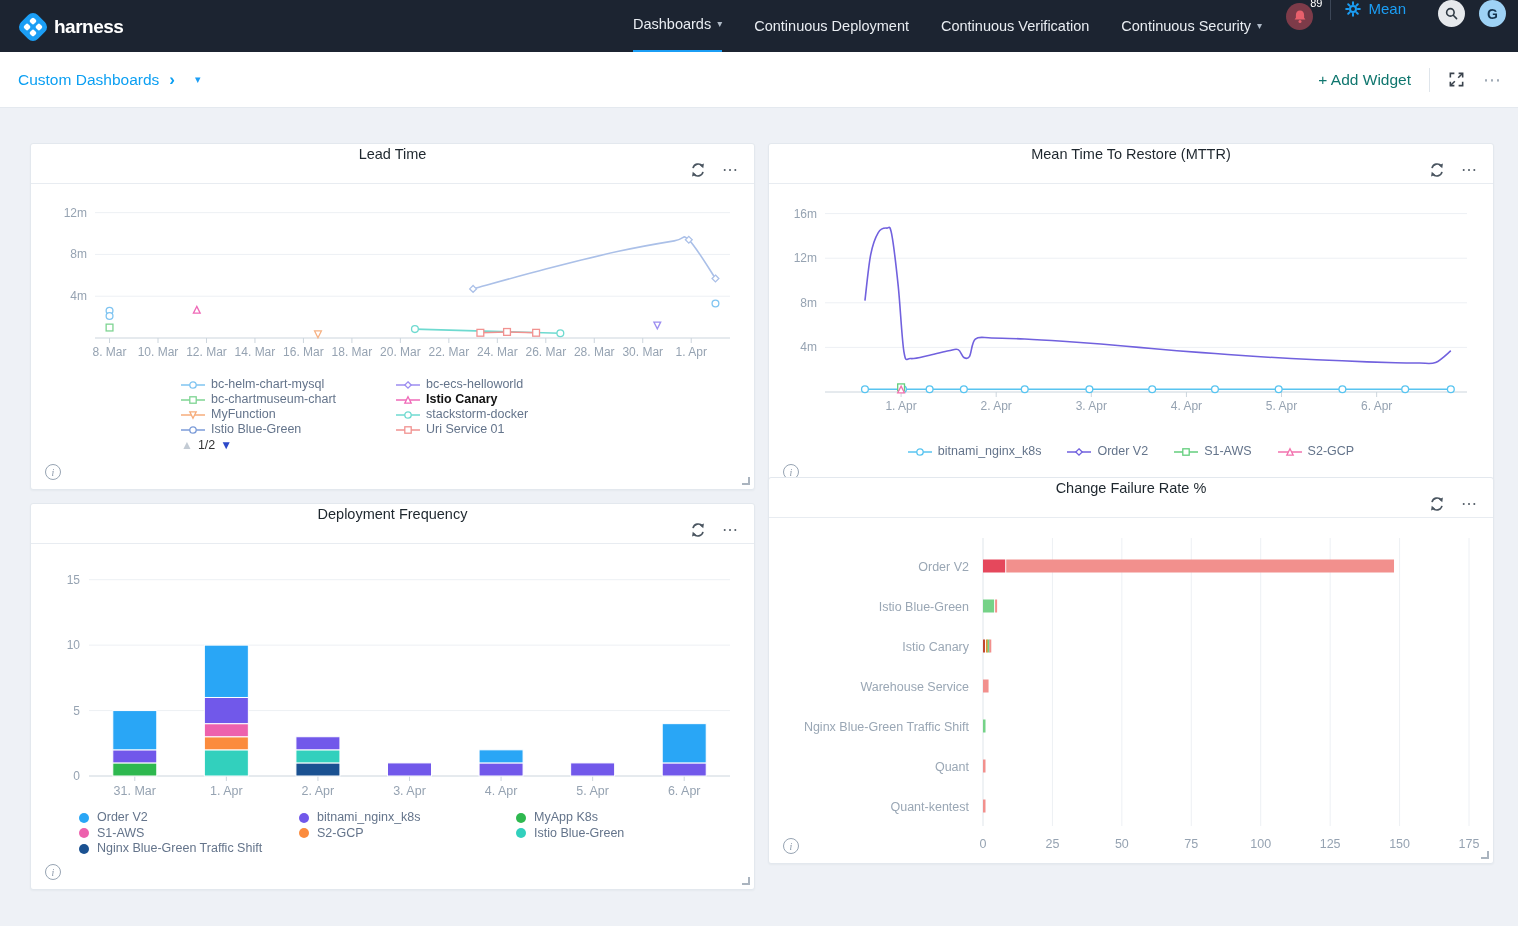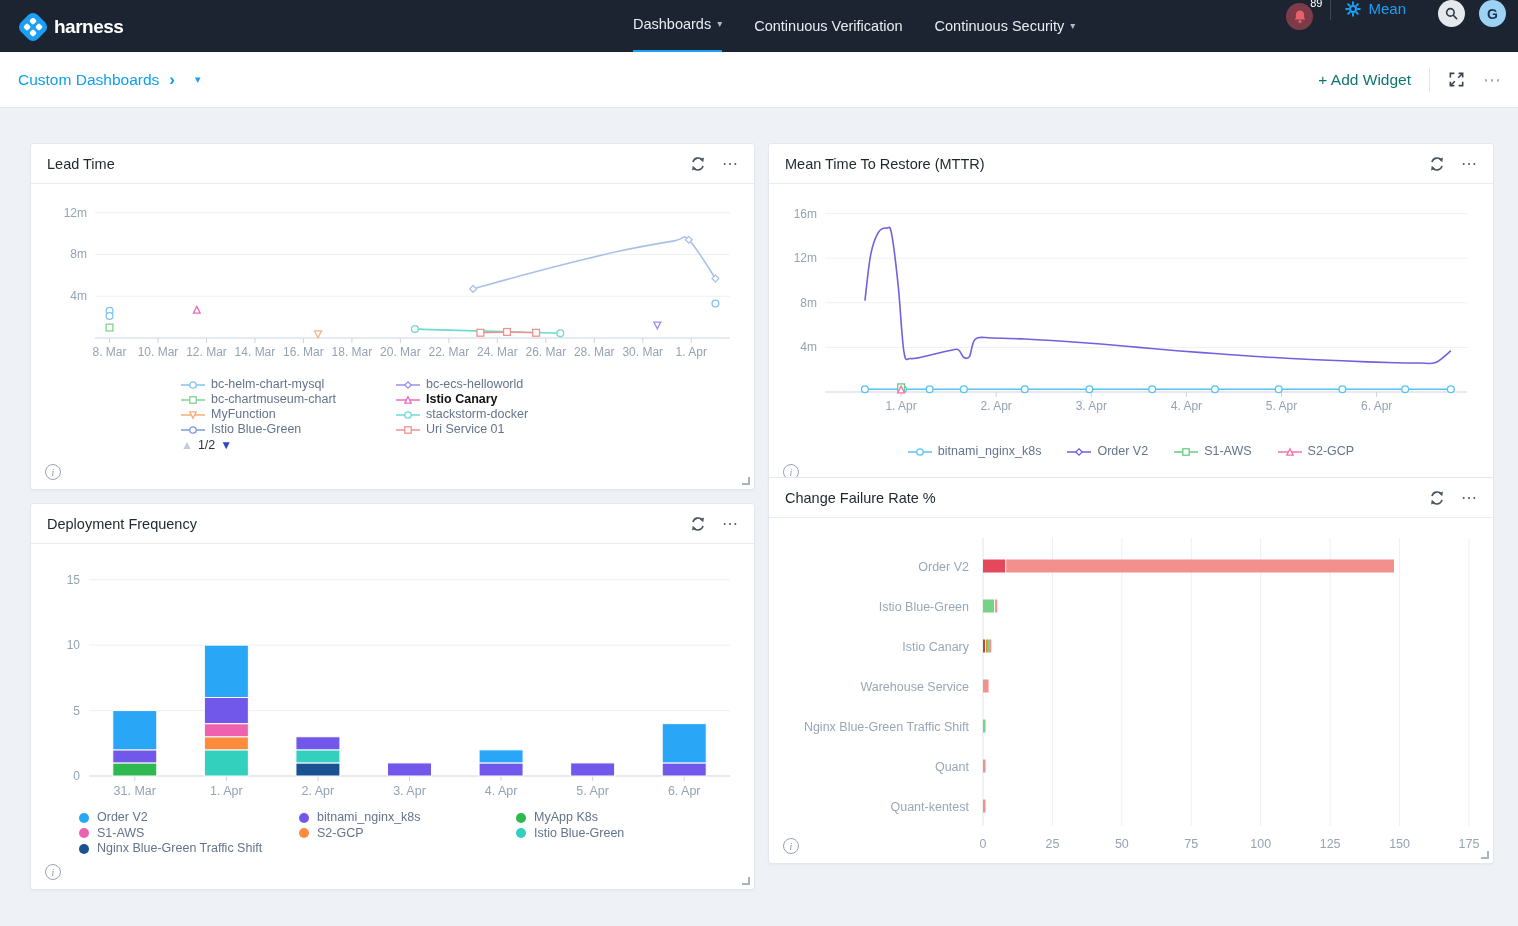--- a/index.html
+++ b/index.html
@@ -33,21 +33,21 @@
   .crumb-divider { width:1px; height:24px; background:#dfe5eb; }
   .icon-btn { cursor:pointer; display:flex; align-items:center; }
   .dots { color:#9aa5b1; font-size:18px; letter-spacing:1px; cursor:pointer; }
 
   
   .widget { position:absolute; background:#fff; border:1px solid #e3e8ee; border-radius:3px; box-shadow:0 1px 2px rgba(30,40,60,.04); }
   #w0 { left:30px;  top:143px; width:725px; height:347px; }
   #w1 { left:768px; top:143px; width:726px; height:347px; }
   #w2 { left:30px;  top:503px; width:725px; height:387px; }
   #w3 { left:768px; top:477px; width:726px; height:387px; }
-  .whead { height:40px; border-bottom:1px solid #e8ecf1; display:flex; align-items:center; padding:8px 16px; }
+  .whead { height:40px; border-bottom:1px solid #e8ecf1; display:flex; align-items:center; padding:2px 16px;flex-direction:column; }
   .wtitle { font-size:14.5px; color:#1e272e; font-weight:500; }
   .wactions { margin-left:auto; display:flex; align-items:center; gap:16px; }
   .wmore { color:#5c6670; font-size:16px; cursor:pointer; line-height:10px; }
   .chart-svg { position:absolute; left:0; top:40px; }
   .info { position:absolute; left:14px; bottom:9px; width:16px; height:16px; border:1.3px solid #97a4b3; border-radius:50%; color:#8b99a9; font-size:10px; font-family:"Liberation Serif", serif; font-style:italic; display:flex; align-items:center; justify-content:center; cursor:pointer; }
   .resize-handle { position:absolute; right:4px; bottom:4px; width:8px; height:8px; border-right:2px solid #aab4bf; border-bottom:2px solid #aab4bf; cursor:nwse-resize; }
 
   
   .leg-item { display:flex; align-items:center; gap:6px; font-size:12.5px; color:#64748b; cursor:pointer; line-height:15px; white-space:nowrap; }
   .leg-item.em { color:#111; font-weight:bold; }
@@ -79,20 +79,23 @@
           <rect x="16.2" y="16.2" width="5" height="5" rx="1.5"></rect>
         </g>
       </g>
     </svg>
     <span class="brand-name">harness</span>
   </div>
   <div class="nav-menu">
     <div class="nav-item active">
       <span>Dashboards</span>
       <span class="caret">▾</span>
+    </div>
+    <div class="nav-item">
+      <span>Continuous Deployment</span>
     </div>
     <div class="nav-item">
       <span>Continuous Verification</span>
     </div>
     <div class="nav-item">
       <span>Continuous Security</span>
       <span class="caret">▾</span>
     </div>
   </div>
   <div class="nav-right">

